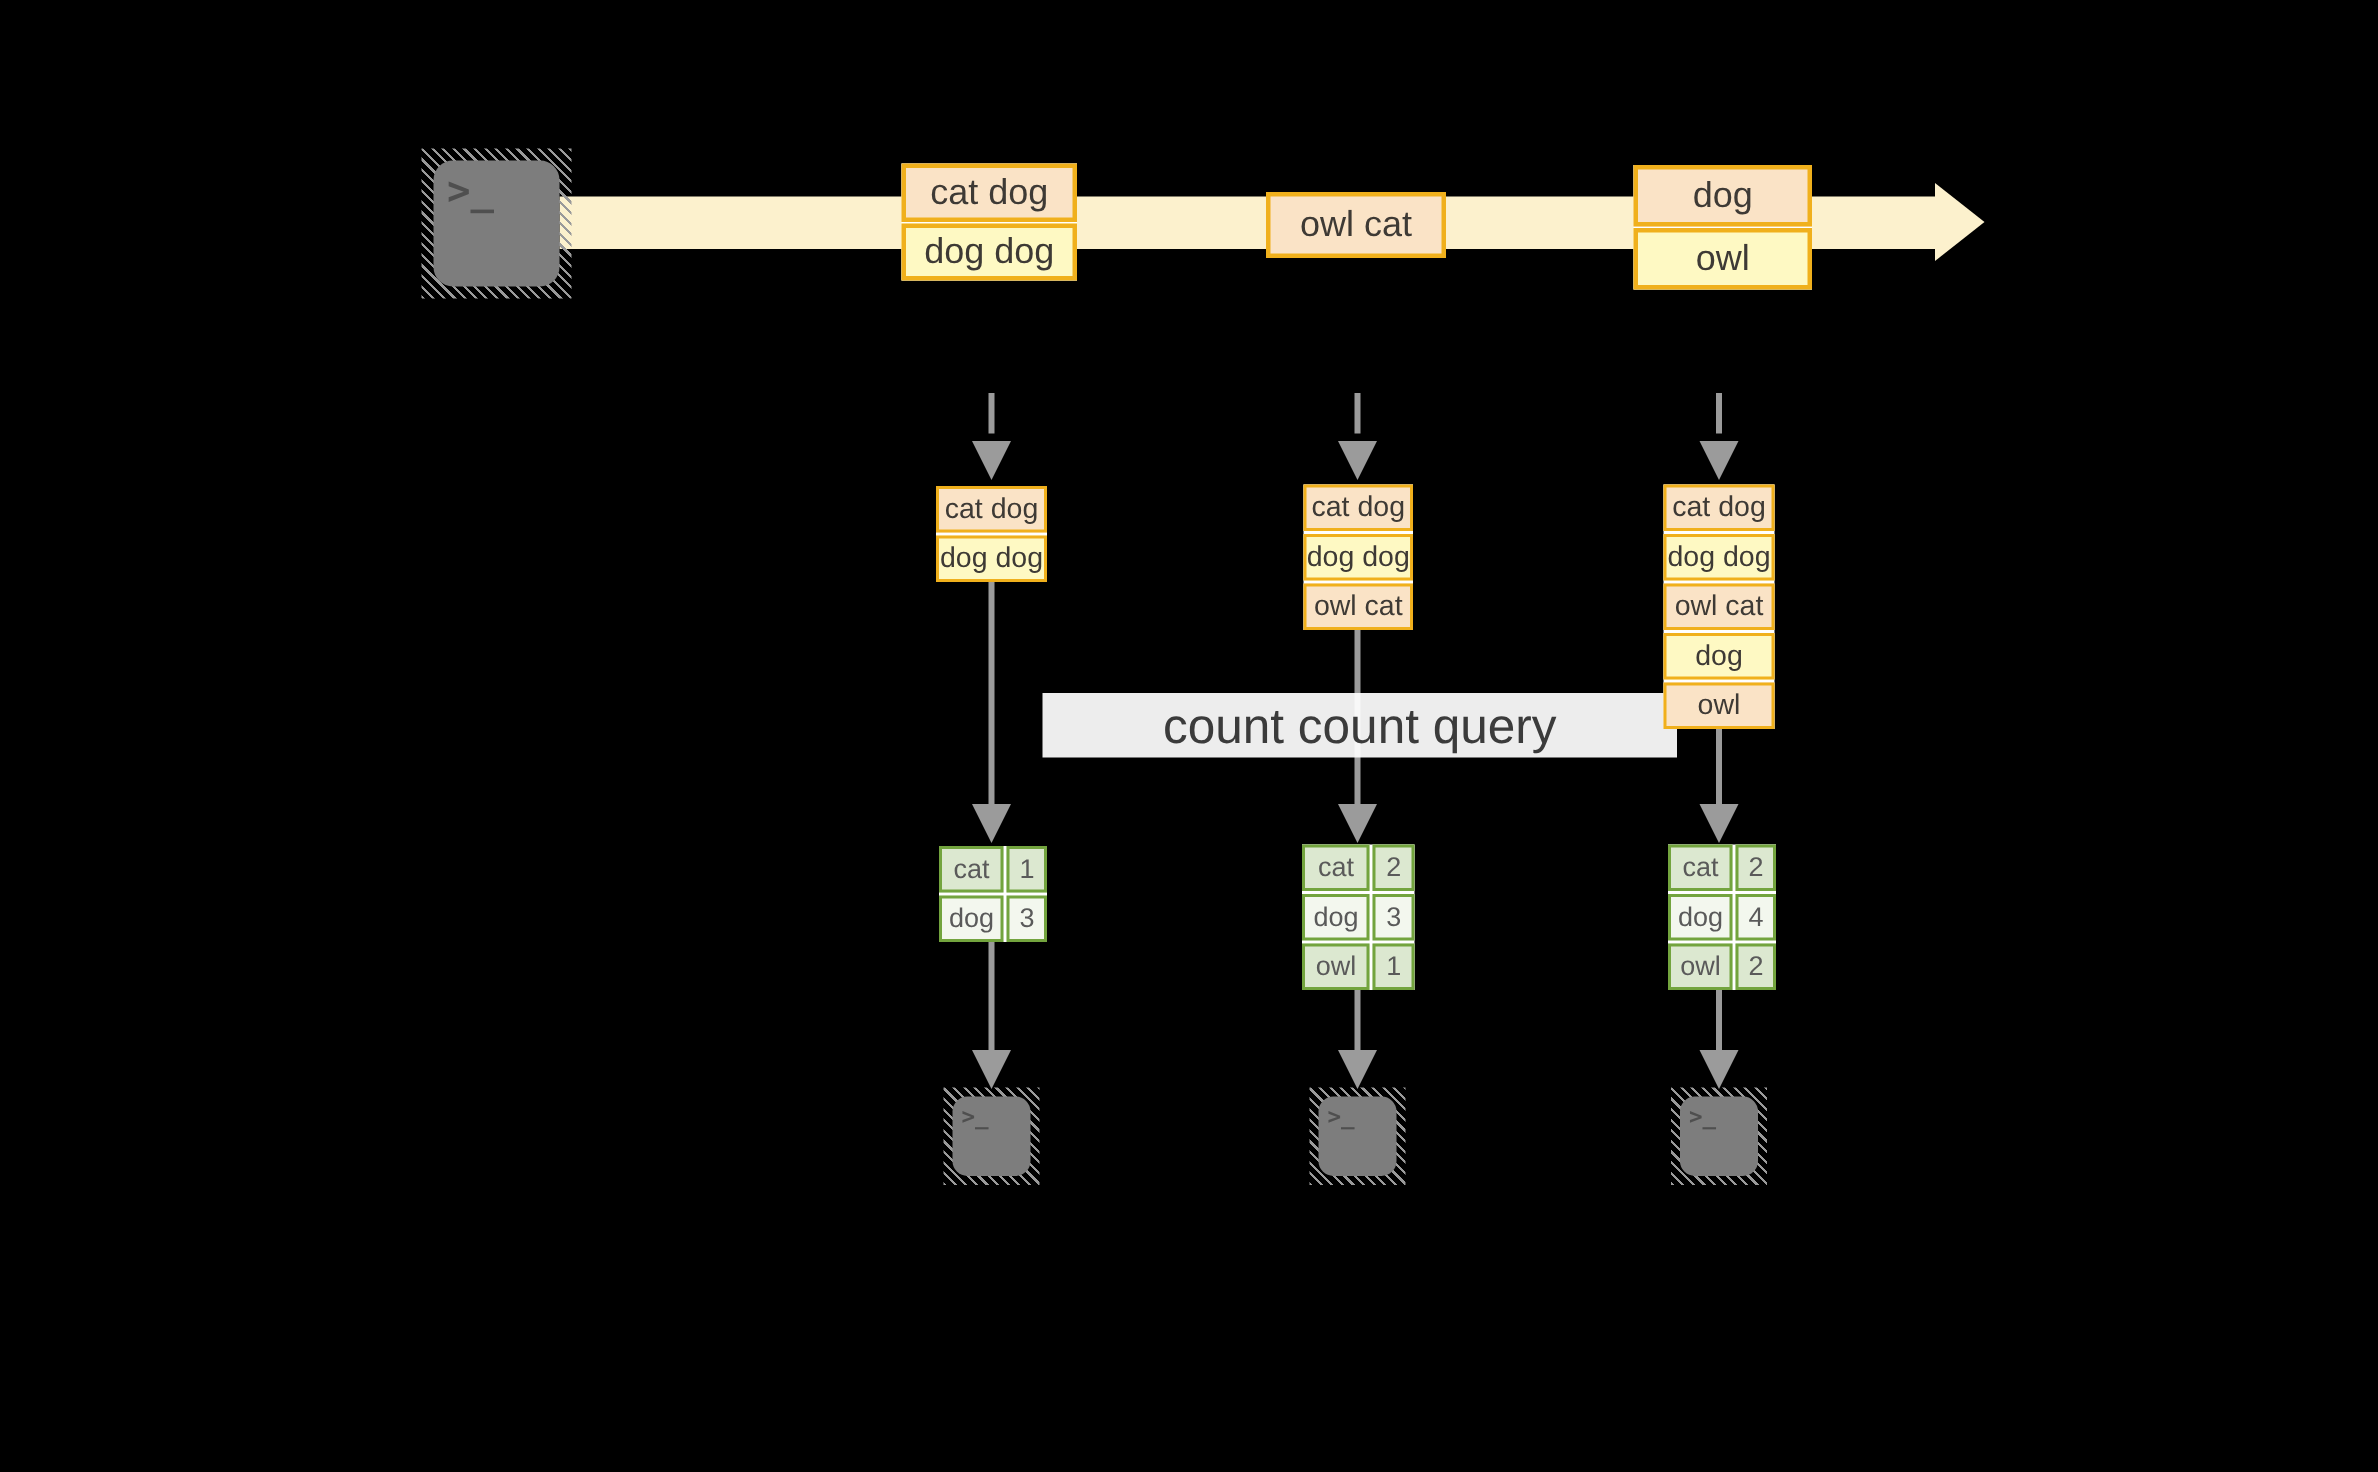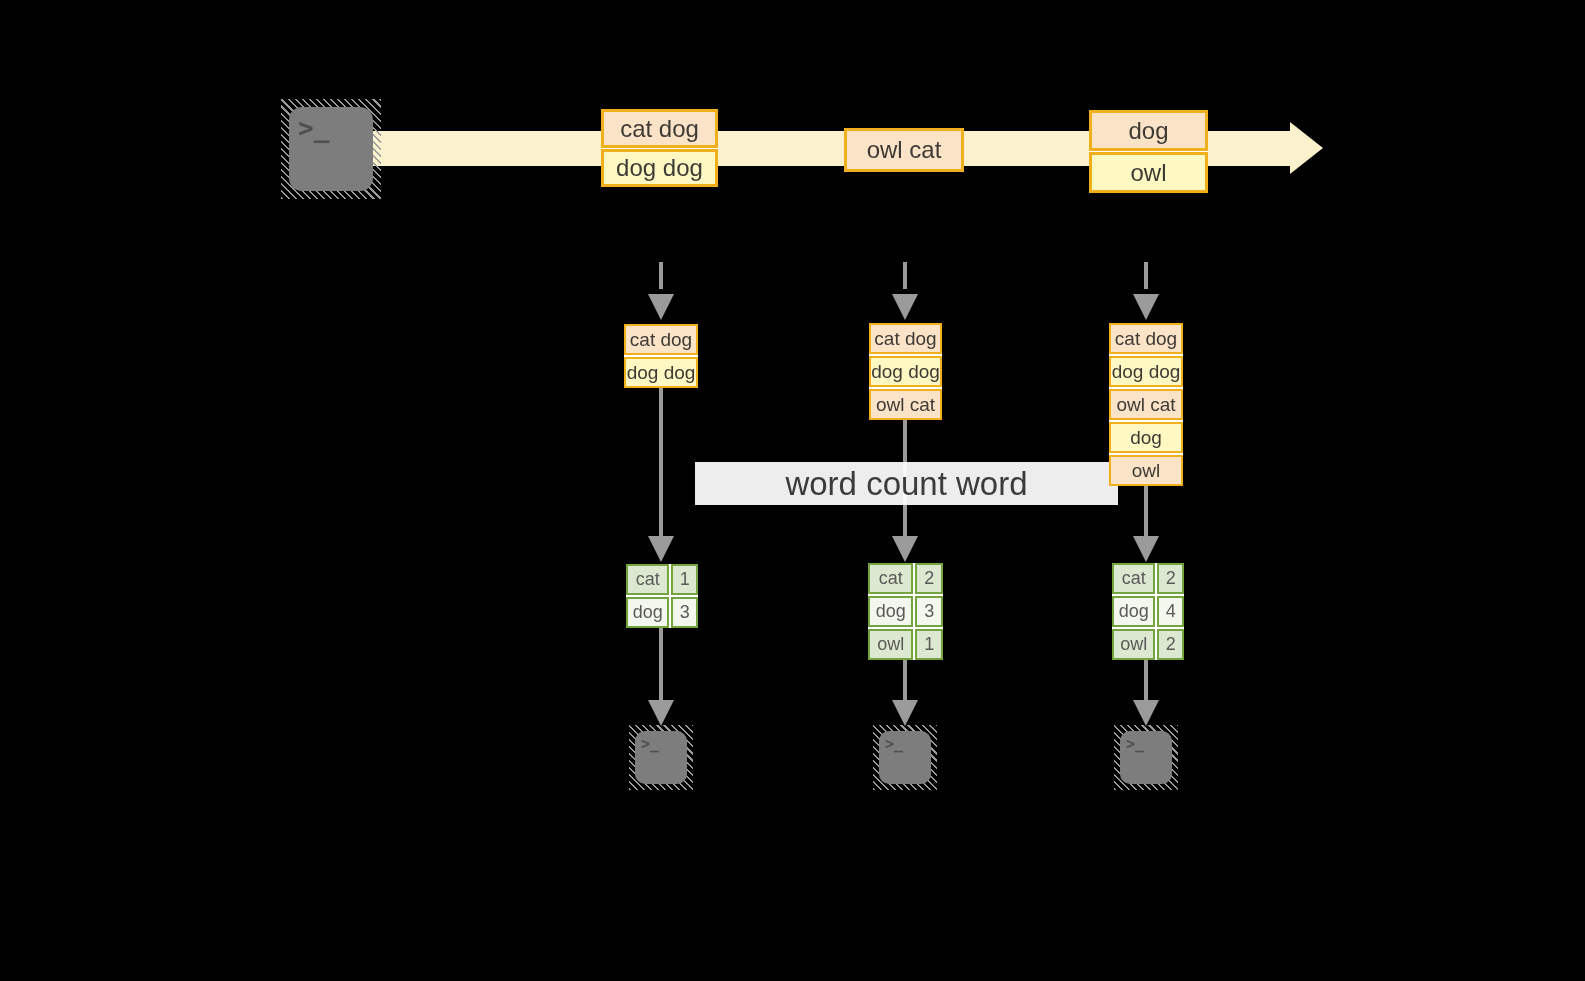--- a/index.html
+++ b/index.html
@@ -119,21 +119,21 @@
 
   <div class="abs obox sm" style="left:1109px; top:323px; width:74px;">
     <div class="orow peach" style="height:31px;">cat dog</div>
     <div class="orow cream" style="height:31px;">dog dog</div>
     <div class="orow peach" style="height:31px;">owl cat</div>
     <div class="orow cream" style="height:31px;">dog</div>
     <div class="orow peach" style="height:31px;">owl</div>
   </div>
 
   <div class="abs query-band" style="left:695px; top:462px; width:423px; height:43px;">
-    <span>word count word</span>
+    <span>count count query</span>
   </div>
 
   <div class="abs aline" style="left:659px; top:388px; height:150px;"></div>
   <div class="abs ahead" style="left:648px; top:536px;"></div>
 
   <div class="abs aline" style="left:903px; top:420px; height:118px;"></div>
   <div class="abs ahead" style="left:892px; top:536px;"></div>
 
   <div class="abs aline" style="left:1144px; top:486px; height:52px;"></div>
   <div class="abs ahead" style="left:1133px; top:536px;"></div>

